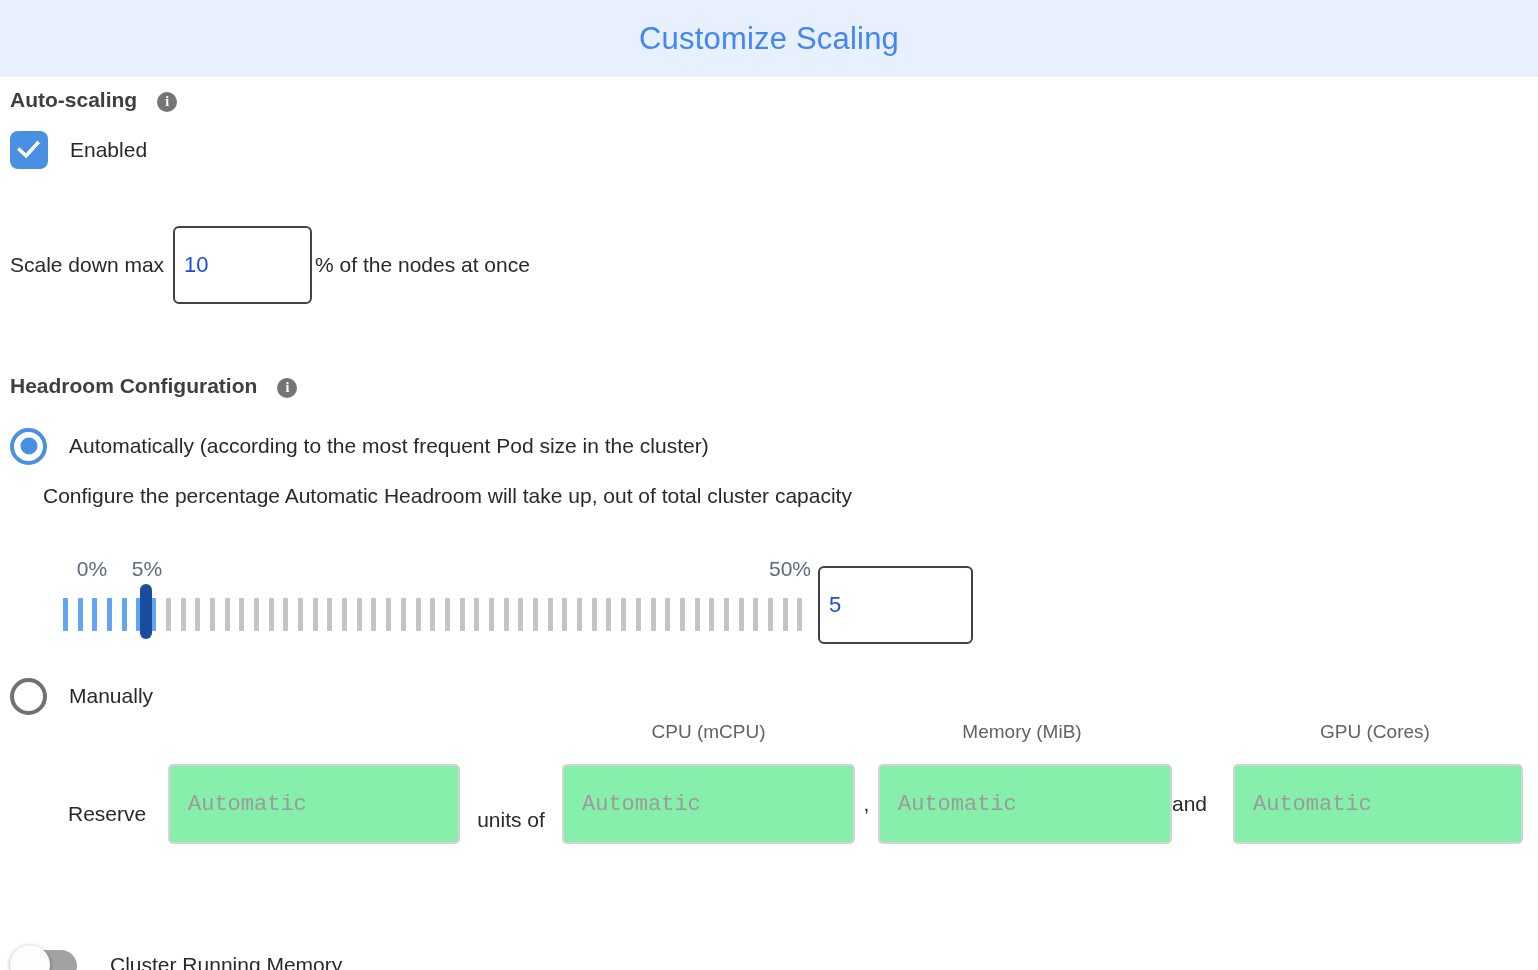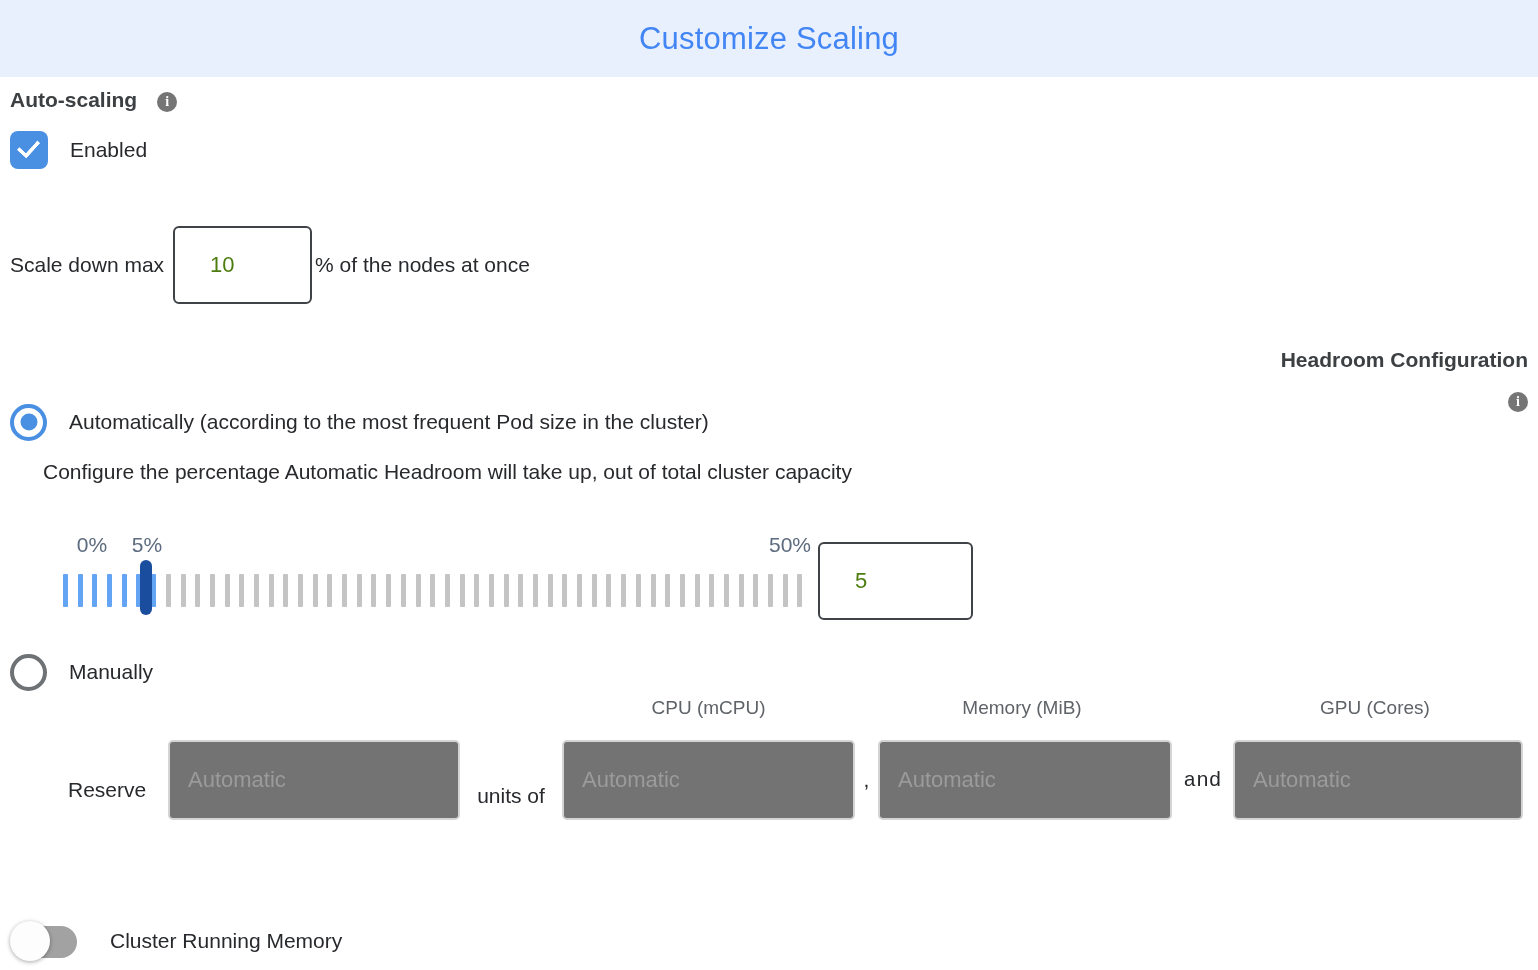--- a/index.html
+++ b/index.html
@@ -14,21 +14,21 @@
     display: flex; align-items: center; justify-content: center;
   }
   .dialog-title { font-size: 31px; font-weight: 400; color: #4285f4; letter-spacing: 0.2px; }
 
   .content { padding: 0 10px; }
 
   
   .section-label-row { display: flex; align-items: flex-end; gap: 20px; }
   .section-label { font-size: 21px; font-weight: 700; color: #3c4043; }
   .row-autoscaling { margin-top: 9px; height: 26px; }
-  .row-headroom { margin-top: 44px; height: 26px; flex-direction: column; }
+  .row-headroom { margin-top: 68px; height: 26px; }
 
   .info-icon {
     width: 20px; height: 20px; border-radius: 50%;
     background: #757575; color: #ffffff;
     font-size: 14px; font-weight: 700; font-family: "Liberation Serif", serif;
     display: inline-flex; align-items: center; justify-content: center;
     cursor: pointer; flex: 0 0 auto;
   }
 
   
@@ -43,22 +43,22 @@
     border-right: 4.5px solid #ffffff; border-bottom: 4.5px solid #ffffff;
     transform: rotate(42deg); border-radius: 1px;
   }
   .body-text { font-size: 21px; color: #27292c; }
 
   
   .scale-down-row { margin-top: 57px; display: flex; align-items: center; height: 78px; }
   .scale-down-prefix { margin-right: 9px; }
   .num-input {
     height: 78px; border: 2px solid #3f4347; border-radius: 6px; background: #ffffff;
-    font-family: "Liberation Sans", sans-serif; font-size: 22px; color: #4d7c0f;
-    padding-left: 35px; outline: none;
+    font-family: "Liberation Sans", sans-serif; font-size: 22px; color: #1d4ed8;
+    padding-left: 9px; outline: none;
   }
   .scale-down-input { width: 139px; }
   .scale-down-suffix { margin-left: 3px; }
 
   
   .radio-row { display: flex; align-items: center; gap: 22px; }
   .radio-row-auto { margin-top: 29px; height: 38px; }
   .radio-row-manual { margin-top: 32px; height: 38px; }
   .radio { width: 37px; height: 37px; border-radius: 50%; background: #ffffff;
     position: relative; cursor: pointer; flex: 0 0 auto; }
@@ -95,31 +95,31 @@
   .col-spacer-0 { width: 552px; }
   .col-header-cpu { width: 287px; }
   .col-spacer-1 { width: 23px; }
   .col-header-mem { width: 294px; }
   .col-spacer-2 { width: 61px; }
   .col-header-gpu { width: 290px; }
 
   .reserve-row { margin-top: 19px; display: flex; align-items: center; height: 80px; }
   .reserve-label { margin-left: 58px; width: 100px; font-size: 21px; color: #27292c; margin-top: 19px; }
   .auto-input {
-    height: 80px; border: 2px solid #d4d4d4; border-radius: 5px; background: #737373;
-    font-family: Liberation Sans, sans-serif; font-size: 22px; color: #202124;
+    height: 80px; border: 2px solid #d4d4d4; border-radius: 5px; background: #86efac;
+    font-family: Liberation Mono, monospace; font-size: 22px; color: #202124;
     padding-left: 18px; outline: none;
   }
   .auto-input::placeholder { color: #9b9b9b; opacity: 1; }
   .reserve-input { width: 292px; }
   .units-of { width: 102px; text-align: center; font-size: 21px; color: #27292c; margin-top: 32px; }
   .cpu-input { width: 293px; }
   .comma { width: 23px; text-align: center; font-size: 21px; color: #27292c; }
   .mem-input { width: 294px; }
-  .and-label { width: 61px; text-align: center; font-size: 21px; color: #27292c; font-family: Liberation Mono, monospace; }
+  .and-label { width: 61px; font-size: 21px; color: #27292c; }
   .gpu-input { width: 290px; }
 
   
   .toggle-row { margin-top: 99px; display: flex; align-items: center; height: 44px; }
   .toggle { position: relative; width: 78px; height: 44px; cursor: pointer; flex: 0 0 auto; }
   .toggle .track {
     position: absolute; left: 7px; top: 7px; width: 60px; height: 32px;
     border-radius: 16px; background: #a2a2a2;
   }
   .toggle .knob {

